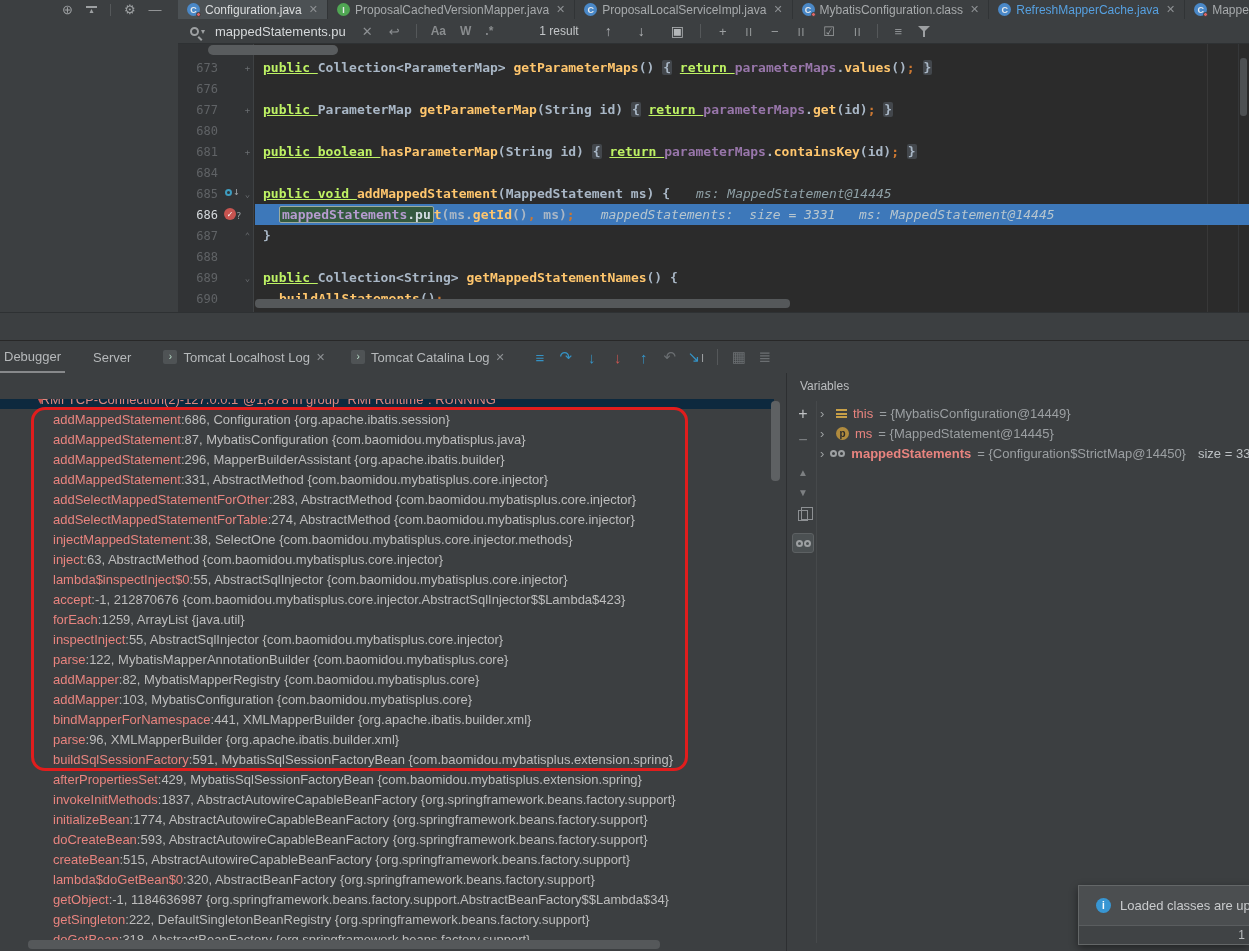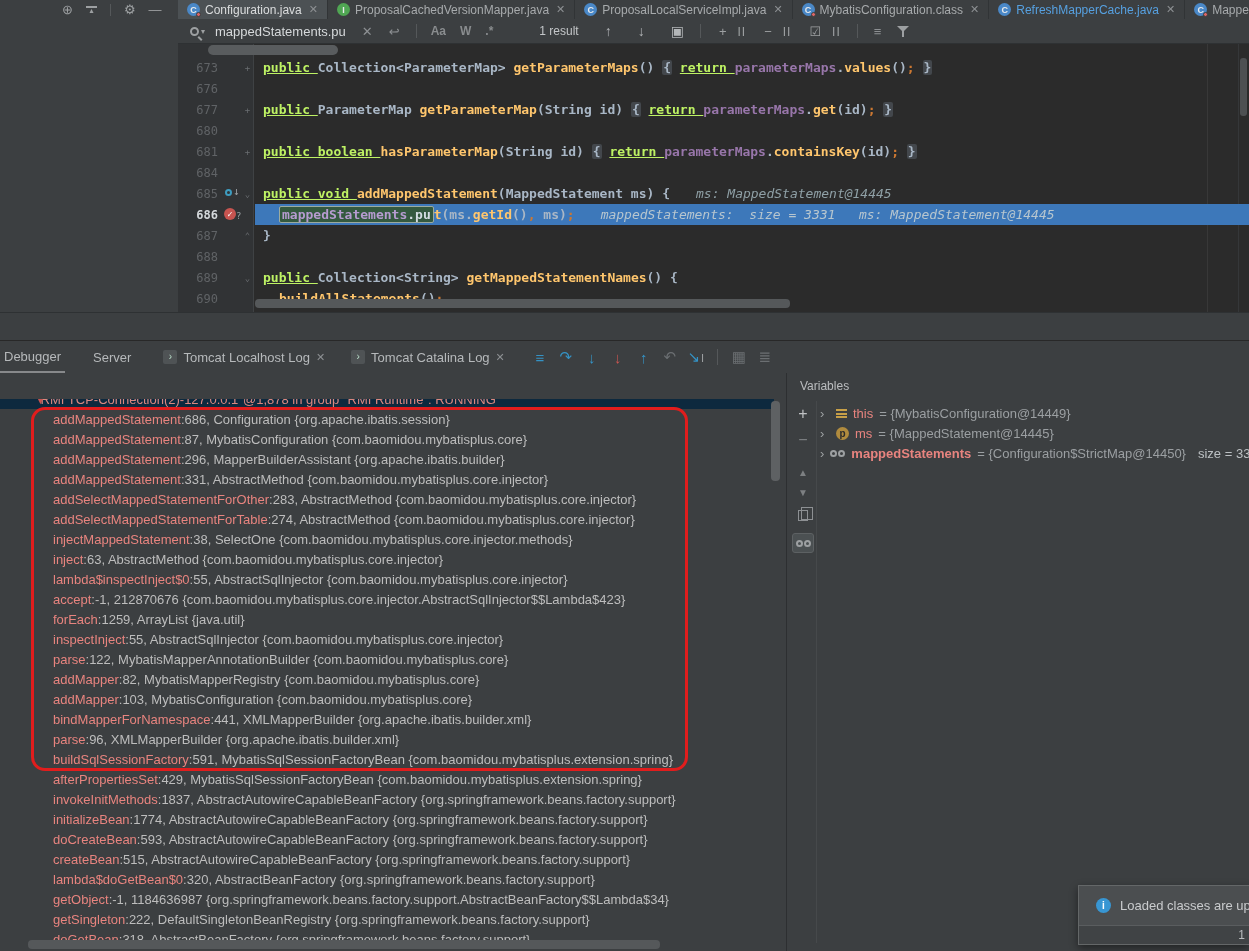--- a/index.html
+++ b/index.html
@@ -34,40 +34,40 @@
   .mag { position:relative; width:9px; height:9px; border:2px solid #9da0a2; border-radius:50%; margin-left:12px; }
   .mag::after { content:""; position:absolute; left:7px; top:7px; width:2px; height:5px; background:#9da0a2; transform:rotate(-45deg); }
   .mag-caret { font-size:8px; margin-left:2px; color:#9da0a2; }
   .search-query { color:#d6d9db; margin-left:10px; white-space:pre; }
   .sb-ic { margin-left:16px; color:#8d9093; }
   .sb-sep { width:1px; height:14px; background:#55585a; margin-left:16px; }
   .sb-opt { margin-left:14px; color:#898c8e; font-weight:bold; font-size:12px; }
   .result-count { margin-left:46px; color:#c3c6c8; font-size:12px; }
   .sb-arr { margin-left:26px; color:#b3b6b8; font-size:14px; }
   .occ { display:flex; align-items:baseline; margin-left:18px; color:#9da0a2; }
-  .occ .roman { font-size:12px; letter-spacing:1px; margin-left:11px; }
+  .occ .roman { font-size:10px; letter-spacing:1px; margin-left:19px; }
   .funnel { position:relative; width:12px; height:12px; margin-left:16px; }
   .funnel::before { content:""; position:absolute; left:0; top:1px; border-left:6px solid transparent; border-right:6px solid transparent; border-top:6px solid #9da0a2; }
   .funnel::after { content:""; position:absolute; left:5px; top:6px; width:2px; height:6px; background:#9da0a2; }
 
   .code-area { position:absolute; left:0; top:25px; right:0; bottom:0; overflow:hidden; }
   .gutter-bg { position:absolute; left:0; top:0; width:76px; height:100%; background:#313335; border-right:1px solid #3f4244; }
   .margin-guide { position:absolute; left:1029px; top:0; bottom:0; width:1px; background:#383838; }
   .vsb-border { position:absolute; right:10px; top:0; bottom:0; width:1px; background:#353739; }
   .editor-vsb-thumb { position:absolute; right:2px; top:14px; width:7px; height:58px; background:#4d5052; border-radius:3px; }
   .search-pill { position:absolute; left:30px; top:1px; width:130px; height:10px; background:#595c5e; border-radius:5px; }
   .code-rows { position:absolute; left:0; top:13px; right:0; font-family:"DejaVu Sans Mono",monospace; font-size:13px; font-weight:bold; }
   .crow { display:flex; height:21px; align-items:center; }
   .crow .ln { width:46px; text-align:right; padding-right:6px; color:#606366; font-size:12px; font-weight:normal; flex:0 0 auto; }
   .crow .gi { width:16px; flex:0 0 auto; position:relative; height:21px; }
   .crow .fold { width:15px; flex:0 0 auto; color:#6a6e71; font-size:9px; text-align:center; font-weight:normal; }
   .crow .codeln { flex:1 1 auto; height:21px; display:flex; align-items:center; white-space:pre; padding-left:8px; overflow:hidden; }
   .crow.body .codeln { padding-left:24px; }
   .crow.current .codeln { background:#3d78ba; }
-  .crow.current .ln { color:#d5d9dc; font-weight:bold; }
+  .crow.current .ln { color:#d5d9dc; font-weight:normal; }
   .tk-k { color:#bef264;text-decoration:underline; } .tk-t { color:#a9b7c6; } .tk-m { color:#ffc66d; }
   .tk-f { color:#9876aa; } .tk-p { color:#cc7832; }
   .tk-b { color:#a9b7c6; background:#43474c; border-radius:2px; padding:0 1px; }
   .tk-h { color:#8fa0a6; font-style:italic; margin-left:26px; font-weight:normal; }
   .crow.current .tk-h { color:#b7c6cf; }
   .match { border:1px solid #9cab9f; background:#34593f; border-radius:2px; padding:0 2px; }
   .tk-f2 { color:#b79cd1; } .tk-t2 { color:#d4dde2; }
   .bp { display:inline-block; width:12px; height:12px; border-radius:50%; background:#c75450; color:#fff;
         font-size:9px; line-height:12px; text-align:center; position:absolute; left:0; top:4px; font-weight:normal;}
   .bp-q { position:absolute; left:12px; top:7px; font-size:9px; color:#9aa0a3; font-weight:normal;}
@@ -353,21 +353,21 @@
           <span>"RMI TCP-Connection(2)-127.0.0.1"@1,878 in group "RMI Runtime": RUNNING</span>
         </div>
       </div>
       <div class="frames-list" id="frames-list">
           <div class="frame">
             <span class="fm">addMappedStatement</span>
             <span class="fr">:686, Configuration {org.apache.ibatis.session}</span>
           </div>
           <div class="frame">
             <span class="fm">addMappedStatement</span>
-            <span class="fr">:87, MybatisConfiguration {com.baomidou.mybatisplus.core}</span>
+            <span class="fr">:87, MybatisConfiguration {com.baomidou.mybatisplus.java}</span>
           </div>
           <div class="frame">
             <span class="fm">addMappedStatement</span>
             <span class="fr">:296, MapperBuilderAssistant {org.apache.ibatis.builder}</span>
           </div>
           <div class="frame">
             <span class="fm">addMappedStatement</span>
             <span class="fr">:331, AbstractMethod {com.baomidou.mybatisplus.core.injector}</span>
           </div>
           <div class="frame">

